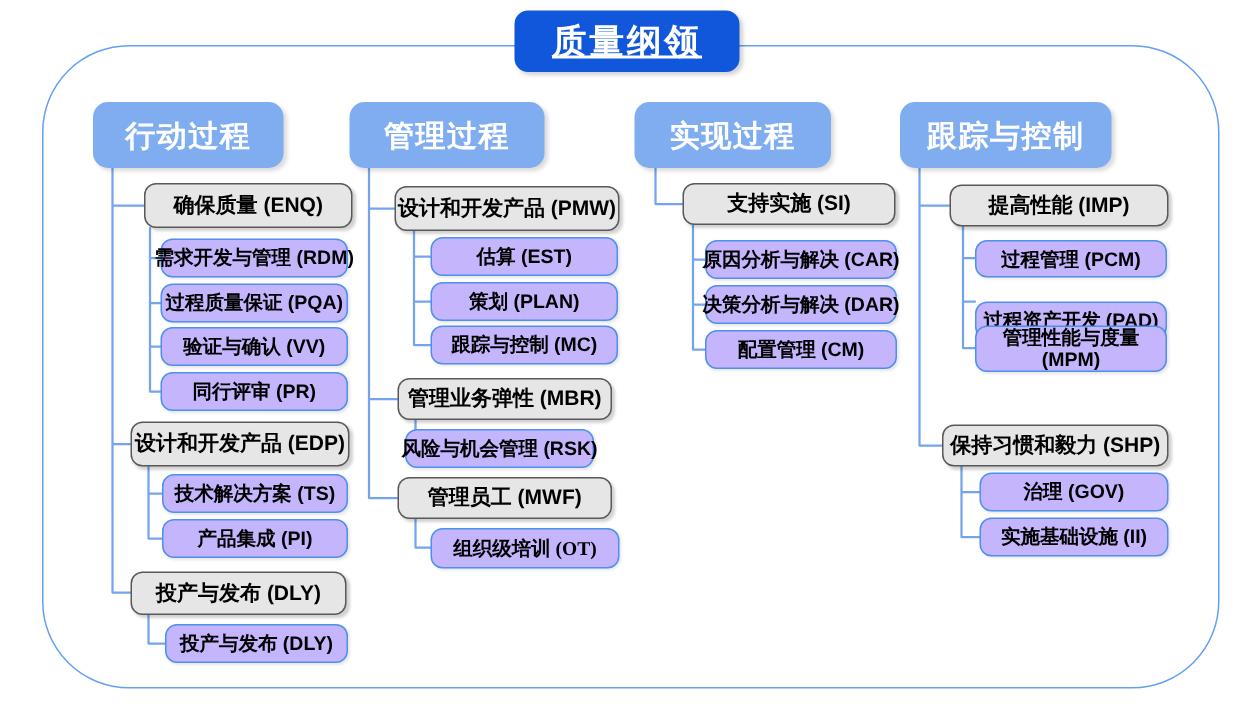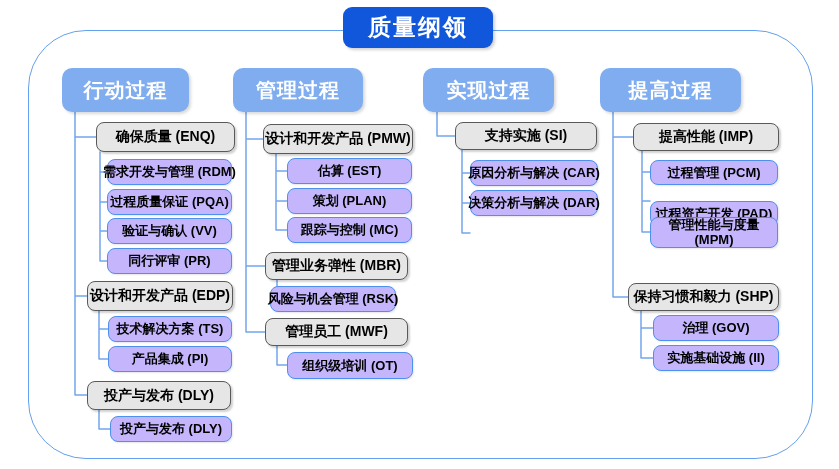--- a/index.html
+++ b/index.html
@@ -8,21 +8,21 @@
   .stage{position:absolute;left:0;top:0;width:839px;height:469px;}
 
   .frame{position:absolute;left:28px;top:30px;width:783px;height:427px;
          border:1.6px solid #63a0f0;border-radius:58px;background:transparent;}
 
   .node{position:absolute;display:flex;align-items:center;justify-content:center;
         box-sizing:border-box;text-align:center;color:#000;}
 
   .title{background:#1157dc;color:#ffffff;font-size:23px;font-weight:bold;
          border-radius:9px;letter-spacing:2px;
-         box-shadow:2px 2px 3px rgba(0,0,0,0.18);}
+         box-shadow:2px 2px 3px rgba(0,0,0,0.18);text-decoration:underline;}
 
   .col-header{background:#7fadef;color:#ffffff;font-size:20px;font-weight:bold;
               border-radius:10px;letter-spacing:1px;
               box-shadow:2px 2px 3px rgba(0,0,0,0.15);}
 
   .group{background:#e6e6e6;border:1.6px solid #595959;border-radius:8px;
          font-size:14px;font-weight:bold;white-space:nowrap;
          box-shadow:2px 2px 2px rgba(0,0,0,0.18);}
 
   .leaf{background:#c4b5fd;border:1.4px solid #4e90ee;border-radius:8px;
@@ -58,21 +58,21 @@
     <path d="M613,112 V297 M613,137 H633 M613,297 H628"></path>
     <path d="M642,151 V232 M642,172 H650 M642,201 H650 M642,232 H650"></path>
     <path d="M641,311 V358 M641,328 H653 M641,358 H653"></path>
   </svg>
 
   <div class="node title" style="left:343px;top:7px;width:150px;height:41px;">质量纲领</div>
 
   <div class="node col-header" style="left:233px;top:68px;width:130px;height:44px;">管理过程</div>
   <div class="node col-header" style="left:62px;top:68px;width:127px;height:44px;">行动过程</div>
   <div class="node col-header" style="left:423px;top:68px;width:131px;height:44px;">实现过程</div>
-  <div class="node col-header" style="left:600px;top:68px;width:141px;height:44px;">提高过程</div>
+  <div class="node col-header" style="left:600px;top:68px;width:141px;height:44px;">跟踪与控制</div>
 
   <div class="node group" style="left:96px;top:122px;width:139px;height:30px;">确保质量 (ENQ)</div>
   <div class="node leaf" style="left:107px;top:159px;width:125px;height:26px;">需求开发与管理 (RDM)</div>
   <div class="node leaf" style="left:107px;top:189px;width:125px;height:26px;">过程质量保证 (PQA)</div>
   <div class="node leaf" style="left:107px;top:218px;width:125px;height:26px;">验证与确认 (VV)</div>
   <div class="node leaf" style="left:107px;top:248px;width:125px;height:26px;">同行评审 (PR)</div>
 
   <div class="node group" style="left:87px;top:281px;width:146px;height:30px;">设计和开发产品 (EDP)</div>
   <div class="node leaf" style="left:108px;top:316px;width:124px;height:26px;">技术解决方案 (TS)</div>
   <div class="node leaf" style="left:108px;top:346px;width:124px;height:26px;">产品集成 (PI)</div>
@@ -82,25 +82,26 @@
 
   <div class="node group" style="left:263px;top:124px;width:150px;height:30px;">设计和开发产品 (PMW)</div>
   <div class="node leaf" style="left:287px;top:158px;width:125px;height:26px;">估算 (EST)</div>
   <div class="node leaf" style="left:287px;top:188px;width:125px;height:26px;">策划 (PLAN)</div>
   <div class="node leaf" style="left:287px;top:217px;width:125px;height:26px;">跟踪与控制 (MC)</div>
 
   <div class="node group" style="left:265px;top:252px;width:143px;height:28px;">管理业务弹性 (MBR)</div>
   <div class="node leaf" style="left:270px;top:286px;width:126px;height:26px;">风险与机会管理 (RSK)</div>
 
   <div class="node group" style="left:265px;top:318px;width:143px;height:28px;">管理员工 (MWF)</div>
-  <div class="node leaf" style="left:287px;top:352px;width:126px;height:27px;">组织级培训 (OT)</div>
+  <div class="node leaf" style="left:287px;top:352px;width:126px;height:27px;font-family:Liberation Serif, serif;">组织级培训 (OT)</div>
 
   <div class="node group" style="left:455px;top:122px;width:142px;height:28px;">支持实施 (SI)</div>
   <div class="node leaf" style="left:470px;top:160px;width:128px;height:26px;">原因分析与解决 (CAR)</div>
   <div class="node leaf" style="left:470px;top:190px;width:128px;height:26px;">决策分析与解决 (DAR)</div>
+  <div class="node leaf" style="left:470px;top:220px;width:128px;height:26px;">配置管理 (CM)</div>
 
   <div class="node group" style="left:633px;top:123px;width:146px;height:28px;">提高性能 (IMP)</div>
   <div class="node leaf" style="left:650px;top:160px;width:128px;height:25px;">过程管理 (PCM)</div>
   <div class="node leaf" style="left:650px;top:189px;width:128px;height:25px;margin-top:12px;">过程资产开发 (PAD)</div>
   <div class="node leaf wrap" style="left:650px;top:217px;width:128px;height:31px;">管理性能与度量 (MPM)</div>
 
   <div class="node group" style="left:628px;top:283px;width:151px;height:28px;">保持习惯和毅力 (SHP)</div>
   <div class="node leaf" style="left:653px;top:315px;width:126px;height:26px;">治理 (GOV)</div>
   <div class="node leaf" style="left:653px;top:345px;width:126px;height:26px;">实施基础设施 (II)</div>
 

